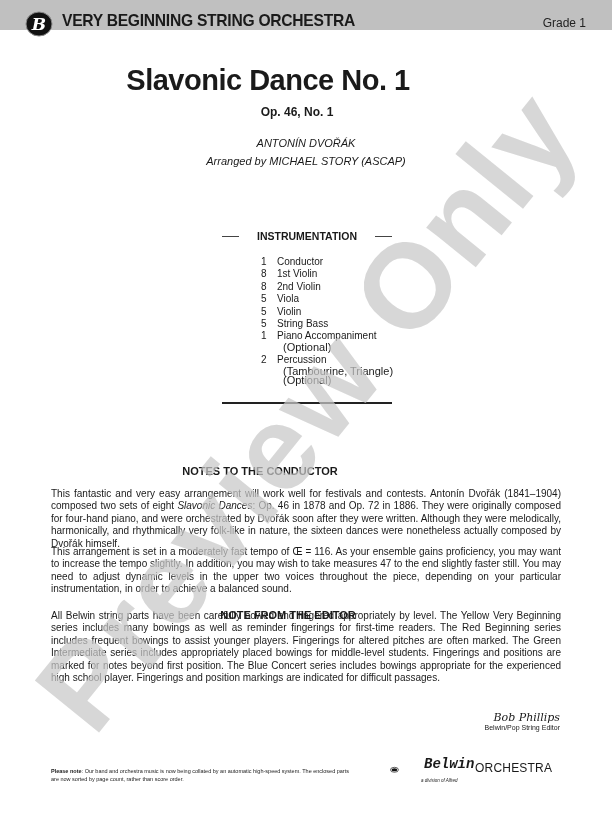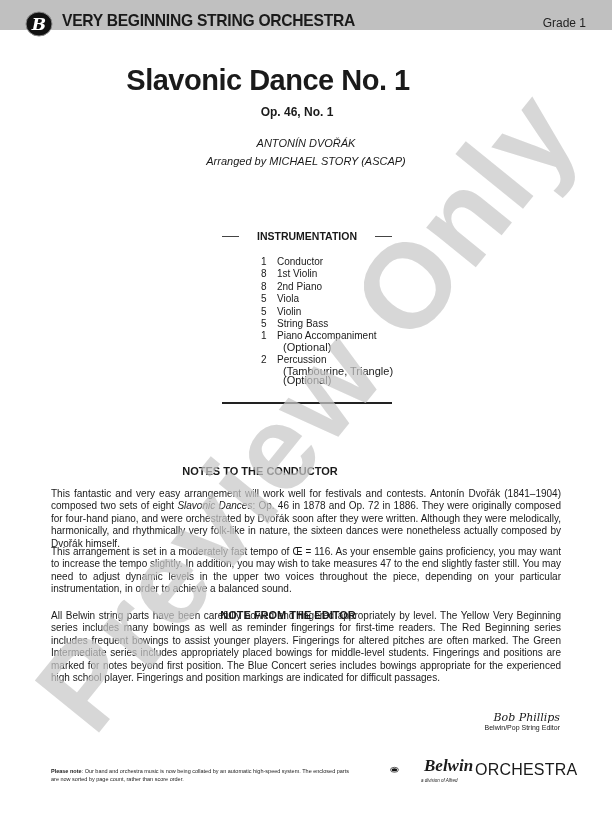--- a/index.html
+++ b/index.html
@@ -86,25 +86,25 @@
     position: absolute; left: 51px; top: 767px; width: 300px;
     font-size: 5.5px; line-height: 8px; color: #222;
   }
   .footnote b { font-weight: bold; }
 
   .belwin-logo {
     position: absolute; left: 390px; top: 755px; width: 180px; height: 30px;
   }
   .belwin-text {
     position: absolute; left: 424px; top: 756px;
-    font-family: Liberation Serif, serif; font-style: italic; font-weight: bold; font-size: 17px;
+    font-family: Liberation Mono, monospace; font-style: italic; font-weight: bold; font-size: 14px;
   }
   .orch-text {
     position: absolute; left: 475px; top: 761px;
-    font-family: "Liberation Sans", sans-serif; font-size: 16px; font-weight: normal; letter-spacing: 0.2px;
+    font-family: "Liberation Sans", sans-serif; font-size: 12px; font-weight: normal; letter-spacing: 0.2px;
   }
   .division {
     position: absolute; left: 421px; top: 778px; font-size: 4.5px; font-style: italic;
   }
 
   .watermark {
     position: absolute; left: 306px; top: 410px;
     transform: translate(-50%, -50%) rotate(-51deg);
     font-family: "Liberation Sans", sans-serif; font-weight: bold;
     font-size: 120px; color: rgba(200,200,200,0.72);
@@ -136,21 +136,21 @@
   <div class="instr-row">
       <span class="qty">1</span>
       <span>Conductor</span>
     </div>
   <div class="instr-row">
       <span class="qty">8</span>
       <span>1st Violin</span>
     </div>
   <div class="instr-row">
       <span class="qty">8</span>
-      <span>2nd Piano</span>
+      <span>2nd Violin</span>
     </div>
   <div class="instr-row">
       <span class="qty">5</span>
       <span>Viola</span>
     </div>
   <div class="instr-row">
       <span class="qty">5</span>
       <span>Violin</span>
     </div>
   <div class="instr-row">

